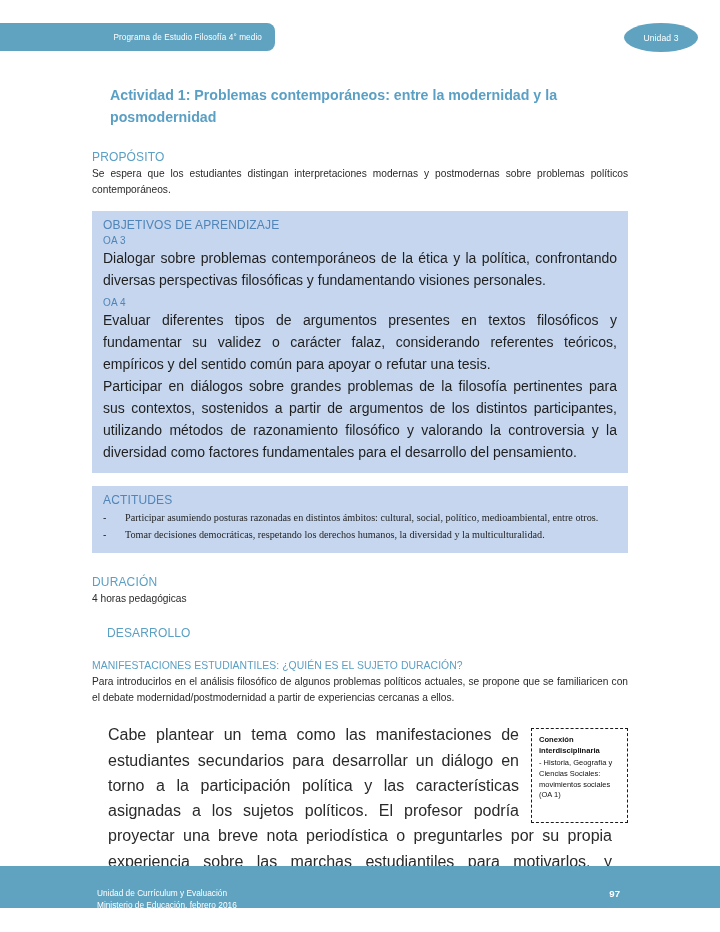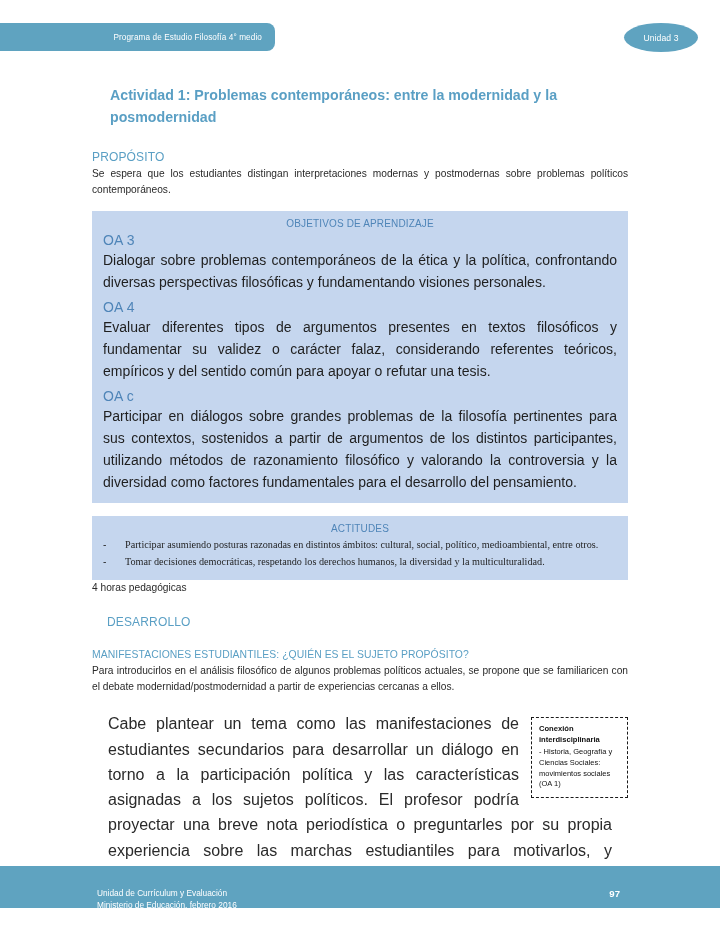--- a/index.html
+++ b/index.html
@@ -103,28 +103,27 @@
 
   
   .blue-box {
     background: #c5d6ee;
     box-sizing: border-box;
     padding: 7px 11px 9px 11px;
     margin-top: 13px;
   }
   .box-title {
     color: #4f85b8;
-    font-size: 10px;
+    font-size: 12px;
     margin: 0 0 3px 0;
     letter-spacing: 0.15px;
-    text-align: center;
   }
   .oa-code {
     color: #4f85b8;
-    font-size: 14px;
+    font-size: 10px;
     margin: 5px 0 2px 0;
     letter-spacing: 0.1px;
   }
   .oa-code.first { margin-top: 1px; }
   .oa-text {
     color: #1f1f1f;
     font-size: 14px;
     line-height: 1.57;
     text-align: justify;
     margin: 0;
@@ -164,21 +163,21 @@
   
   .wrap-region {
     position: relative;
     margin-top: 6px;
   }
   .sidebox {
     float: right;
     width: 97px;
     box-sizing: border-box;
     border: 1.4px dashed #1a1a1a;
-    padding: 6px 6px 7px 7px;
+    padding: 6px 6px 21px 7px;
     margin-left: 12px;
     margin-top: 6px;
     background: #ffffff;
   }
   .sidebox-title {
     font-size: 7.6px;
     font-weight: bold;
     color: #111;
     line-height: 1.42;
     margin: 0 0 1px 0;
@@ -254,43 +253,43 @@
 
     <div class="blue-box">
       <div class="box-title">OBJETIVOS DE APRENDIZAJE</div>
 
       <div class="oa-code first">OA 3</div>
       <p class="oa-text">Dialogar sobre problemas contemporáneos de la ética y la política, confrontando diversas perspectivas filosóficas y fundamentando visiones personales.</p>
 
       <div class="oa-code">OA 4</div>
       <p class="oa-text">Evaluar diferentes tipos de argumentos presentes en textos filosóficos y fundamentar su validez o carácter falaz, considerando referentes teóricos, empíricos y del sentido común para apoyar o refutar una tesis.</p>
 
-      <div class="oa-code">OA c</div>
       <p class="oa-text">Participar en diálogos sobre grandes problemas de la filosofía pertinentes para sus contextos, sostenidos a partir de argumentos de los distintos participantes, utilizando métodos de razonamiento filosófico y valorando la controversia y la diversidad como factores fundamentales para el desarrollo del pensamiento.</p>
     </div>
 
     <div class="blue-box">
       <div class="box-title">ACTITUDES</div>
       <ul class="attitude-list">
         <li class="attitude-item">
           <span class="attitude-dash">-</span>
           <span class="attitude-body">Participar asumiendo posturas razonadas en distintos ámbitos: cultural, social, político, medioambiental, entre otros.</span>
         </li>
         <li class="attitude-item">
           <span class="attitude-dash">-</span>
           <span class="attitude-body">Tomar decisiones democráticas, respetando los derechos humanos, la diversidad y la multiculturalidad.</span>
         </li>
       </ul>
     </div>
 
+    <div class="sec-heading">DURACIÓN</div>
     <p class="body-text left">4 horas pedagógicas</p>
 
     <div class="sec-heading tight">DESARROLLO</div>
 
-    <div class="sub-heading">MANIFESTACIONES ESTUDIANTILES: ¿QUIÉN ES EL SUJETO PROPÓSITO?</div>
+    <div class="sub-heading">MANIFESTACIONES ESTUDIANTILES: ¿QUIÉN ES EL SUJETO DURACIÓN?</div>
     <p class="body-text">Para introducirlos en el análisis filosófico de algunos problemas políticos actuales, se propone que se familiaricen con el debate modernidad/postmodernidad a partir de experiencias cercanas a ellos.</p>
 
     <div class="wrap-region">
       <div class="sidebox">
         <div class="sidebox-title">Conexión interdisciplinaria</div>
         <div class="sidebox-text">- Historia, Geografía y Ciencias Sociales: movimientos sociales (OA 1)</div>
       </div>
       <p class="wrap-text">Cabe plantear un tema como las manifestaciones de estudiantes secundarios para desarrollar un diálogo en torno a la participación política y las características asignadas a los sujetos políticos. El profesor podría proyectar una breve nota periodística o preguntarles por su propia experiencia sobre las marchas estudiantiles para motivarlos, y formular las siguientes preguntas:</p>
       <div class="clearer"></div>
     </div>

